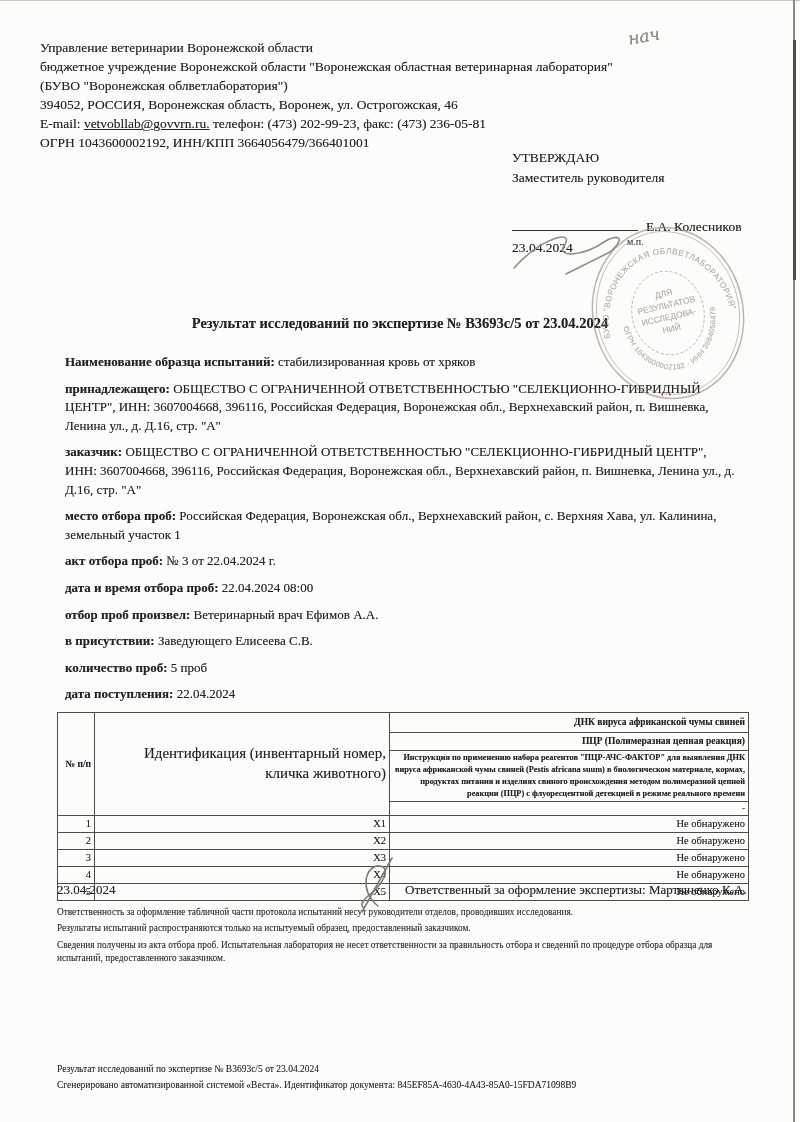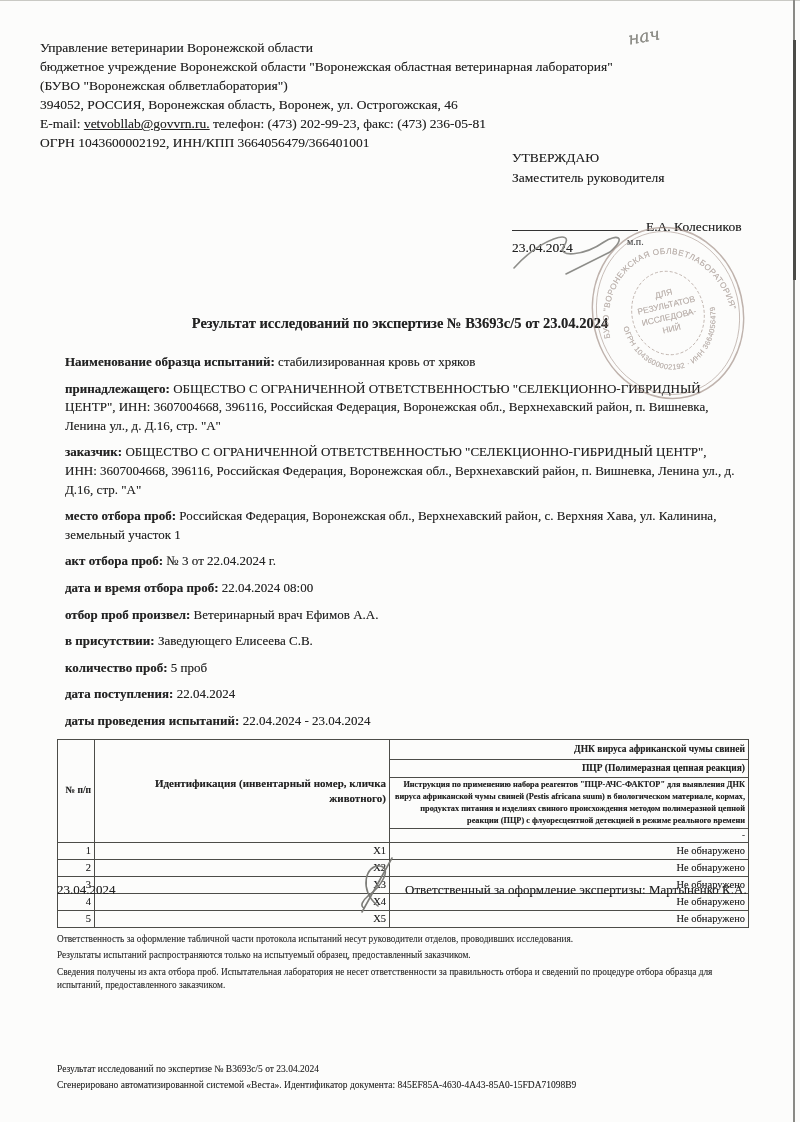--- a/index.html
+++ b/index.html
@@ -37,21 +37,21 @@
 
   
   .body-block{position:absolute;top:345px;left:57px;width:692px;}
   .field{margin:8px;font-size:13px;line-height:18.6px;}
   .field b{font-weight:bold;}
 
   
   .results-table{border-collapse:collapse;width:100%;margin-top:5px;}
   .results-table td{border:1px solid #4c4c48;padding:1px 3px;vertical-align:middle;text-align:right;}
   .td-num{width:30px;font-weight:bold;font-size:9.5px;line-height:1.3;}
-  .td-id{width:288px;font-weight:bold;font-size:11px;line-height:1.3;}
+  .td-id{width:288px;font-weight:normal;font-size:15px;line-height:1.3;}
   .td-group{font-weight:bold;font-size:9.5px;height:17px;}
   .td-method{font-weight:bold;font-size:9.5px;height:15px;}
   .td-instruction{font-weight:bold;font-size:8.3px;line-height:1.45;padding:2px 4px;}
   .td-units{font-size:9px;height:11px;}
   .row-cell{font-size:10.5px;height:14px;}
 
   
   .footnotes{margin-top:5px;}
   .footnote{margin:0 0 3px 0;font-size:9.3px;line-height:1.45;color:#333;}
 
@@ -125,21 +125,20 @@
     <p class="field"><b>Наименование образца испытаний:</b> <span>стабилизированная кровь от хряков</span></p>
     <p class="field"><b>принадлежащего:</b> <span>ОБЩЕСТВО С ОГРАНИЧЕННОЙ ОТВЕТСТВЕННОСТЬЮ "СЕЛЕКЦИОННО-ГИБРИДНЫЙ ЦЕНТР", ИНН: 3607004668, 396116, Российская Федерация, Воронежская обл., Верхнехавский район, п. Вишневка, Ленина ул., д. Д.16, стр. "А"</span></p>
     <p class="field"><b>заказчик:</b> <span>ОБЩЕСТВО С ОГРАНИЧЕННОЙ ОТВЕТСТВЕННОСТЬЮ "СЕЛЕКЦИОННО-ГИБРИДНЫЙ ЦЕНТР", ИНН: 3607004668, 396116, Российская Федерация, Воронежская обл., Верхнехавский район, п. Вишневка, Ленина ул., д. Д.16, стр. "А"</span></p>
     <p class="field"><b>место отбора проб:</b> <span>Российская Федерация, Воронежская обл., Верхнехавский район, с. Верхняя Хава, ул. Калинина, земельный участок 1</span></p>
     <p class="field"><b>акт отбора проб:</b> <span>№ 3 от 22.04.2024 г.</span></p>
     <p class="field"><b>дата и время отбора проб:</b> <span>22.04.2024 08:00</span></p>
     <p class="field"><b>отбор проб произвел:</b> <span>Ветеринарный врач Ефимов А.А.</span></p>
     <p class="field"><b>в присутствии:</b> <span>Заведующего Елисеева С.В.</span></p>
     <p class="field"><b>количество проб:</b> <span>5 проб</span></p>
     <p class="field"><b>дата поступления:</b> <span>22.04.2024</span></p>
-    <p class="field"><b>даты проведения испытаний:</b> <span>22.04.2024 - 23.04.2024</span></p>
 
     <table class="results-table">
       <tbody>
           <tr>
         <td class="td-num" rowspan="4">№ п/п</td>
         <td class="td-id" rowspan="4">Идентификация (инвентарный номер, кличка животного)</td>
         <td class="td-group">ДНК вируса африканской чумы свиней</td>
       </tr>
       <tr>
         <td class="td-method">ПЦР (Полимеразная цепная реакция)</td>

